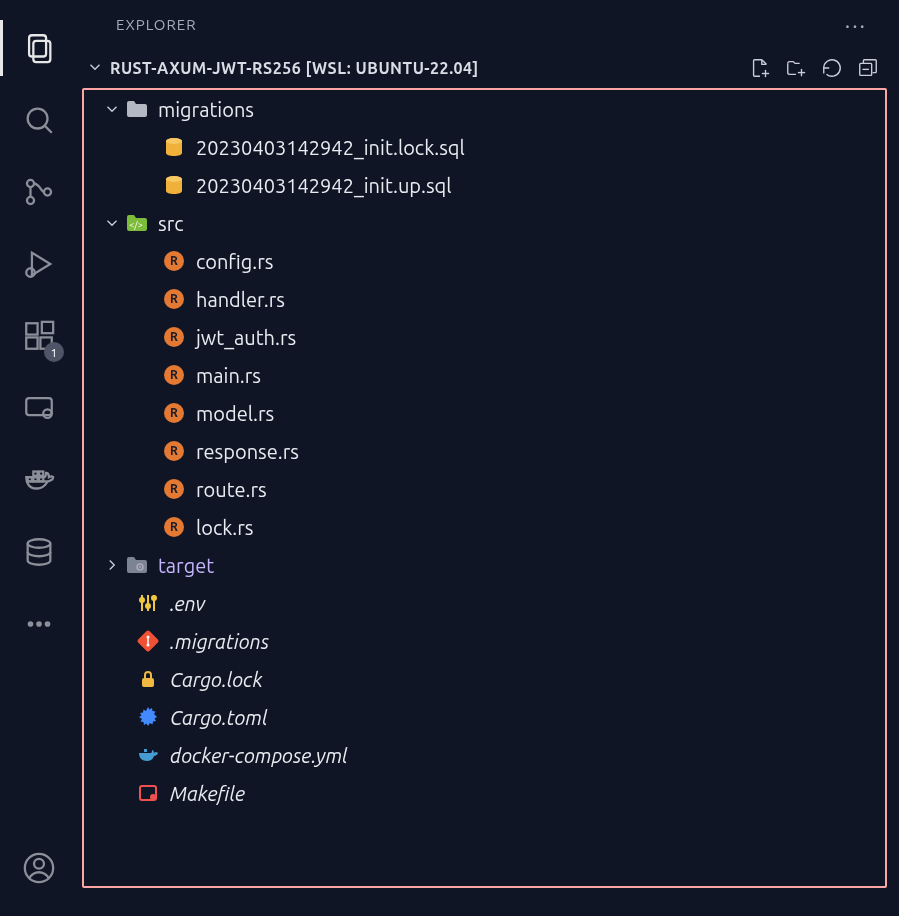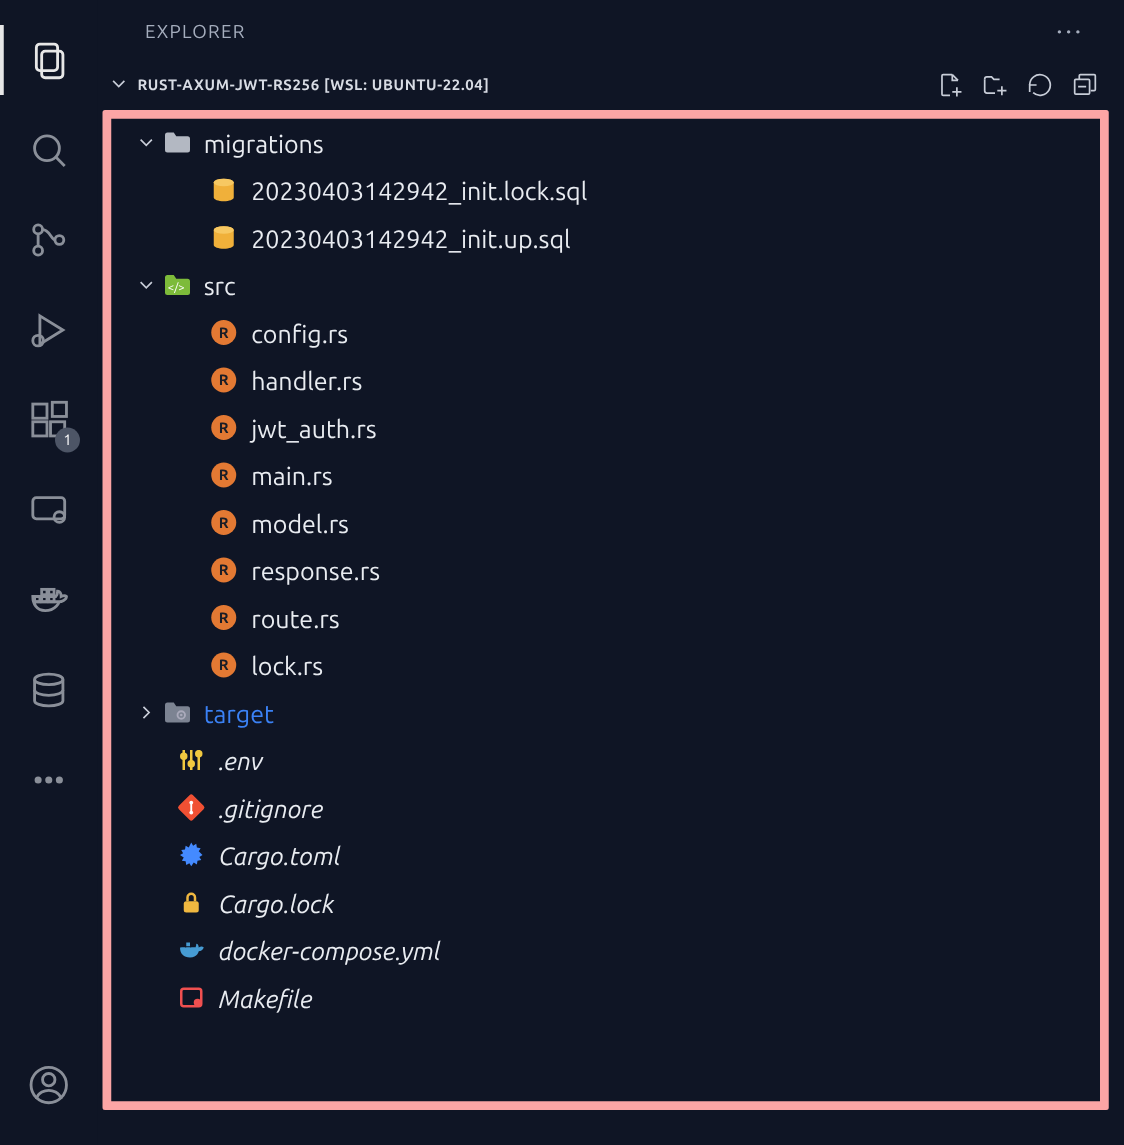--- a/index.html
+++ b/index.html
@@ -78,38 +78,38 @@
     letter-spacing: 1px;
     color: #a5adbd;
   }
   .explorer-dots { margin-left: auto; color: #a5adbd; font-size: 22px; letter-spacing: 2px; cursor: pointer; }
 
   .workspace-row {
     height: 40px;
     display: flex;
     align-items: center;
     padding: 0 8px 0 8px;
-    font-size: 12px;
+    font-size: 16px;
     font-weight: 600;
     color: #d8dce4;
     letter-spacing: 0.5px;
   }
   .workspace-row .chev { margin-right: 6px; }
   .workspace-actions {
     margin-left: auto;
     display: flex;
     gap: 14px;
     align-items: center;
   }
   .workspace-actions svg { width: 22px; height: 22px; cursor: pointer; }
   .workspace-actions .ico { stroke: #c8cdd8; fill: none; stroke-width: 1.5; }
 
   
   .tree {
-    border: 7px solid #fca5a5;
+    border: 2px solid #fca5a5;
     border-radius: 2px;
     margin-left: 4px;
     padding-bottom: 40px;
     min-height: 800px;
   }
   .row {
     display: flex;
     align-items: center;
     height: 38px;
     font-size: 20px;
@@ -126,21 +126,21 @@
   .row .spacer-chev { width: 22px; display: inline-block; }
   .row .ficon {
     width: 24px;
     height: 24px;
     display: inline-flex;
     align-items: center;
     justify-content: center;
     margin-right: 10px;
     flex-shrink: 0;
   }
-  .row.dim { color: #3b82f6; }
+  .row.dim { color: #c4b5fd; }
   .indent-0 { padding-left: 18px; }
   .indent-1 { padding-left: 56px; }
   .indent-1f { padding-left: 52px; font-style: italic; }
 
   
   .chev svg { width: 18px; height: 18px; }
   .chev .ico { stroke: #c8cdd8; fill: none; stroke-width: 1.8; }
 
   
   .ic-folder { fill: #b3b8c2; }
@@ -475,43 +475,43 @@
     </div>
     <div class="row indent-1f">
       <span class="ficon">
           <svg viewBox="0 0 24 24">
             <rect class="ic-git" x="4" y="4" width="16" height="16" rx="2" transform="rotate(45 12 12)"></rect>
             <circle cx="12" cy="8" r="1.5" fill="#fff"></circle>
             <circle cx="12" cy="16" r="1.5" fill="#fff"></circle>
             <line x1="12" y1="8" x2="12" y2="16" stroke="#fff" stroke-width="1.5"></line>
           </svg>
         </span>
-      <span>.gitignore</span>
+      <span>.migrations</span>
+    </div>
+    <div class="row indent-1f">
+      <span class="ficon">
+          <svg viewBox="0 0 24 24">
+            <g class="ic-lock">
+              <rect x="6" y="11" width="12" height="9" rx="2"></rect>
+              <path d="M9 11V8a3 3 0 0 1 6 0v3" fill="none" stroke="#f0b840" stroke-width="2"></path>
+            </g>
+          </svg>
+        </span>
+      <span>Cargo.lock</span>
     </div>
     <div class="row indent-1f">
       <span class="ficon">
           <svg viewBox="0 0 24 24">
             <g class="ic-gear">
               <circle cx="12" cy="12" r="3" fill="#0f1525"></circle>
               <path d="M12 2l1.5 2.5L16 3l.5 3 3 .5-1.5 2.5L21 12l-2.5 1.5L20 16l-3 .5-.5 3-2.5-1.5L12 21l-1.5-2.5L8 20l-.5-3-3-.5 1.5-2.5L3 12l2.5-1.5L4 8l3-.5L7.5 4.5 10 6z"></path>
             </g>
           </svg>
         </span>
       <span>Cargo.toml</span>
-    </div>
-    <div class="row indent-1f">
-      <span class="ficon">
-          <svg viewBox="0 0 24 24">
-            <g class="ic-lock">
-              <rect x="6" y="11" width="12" height="9" rx="2"></rect>
-              <path d="M9 11V8a3 3 0 0 1 6 0v3" fill="none" stroke="#f0b840" stroke-width="2"></path>
-            </g>
-          </svg>
-        </span>
-      <span>Cargo.lock</span>
     </div>
     <div class="row indent-1f">
       <span class="ficon">
           <svg viewBox="0 0 24 24">
             <g class="ic-docker">
               <rect x="4" y="10" width="3" height="3"></rect>
               <rect x="8" y="10" width="3" height="3"></rect>
               <rect x="12" y="10" width="3" height="3"></rect>
               <rect x="8" y="6" width="3" height="3"></rect>
               <path d="M3 13h15c3 0 4-3 4-3c-2-2-4 0-4 0s0-3-2-3c0 3-1 3-1 3H3c0 5 3 8 8 8c6 0 7-5 7-5" fill="#469bd3"></path>

